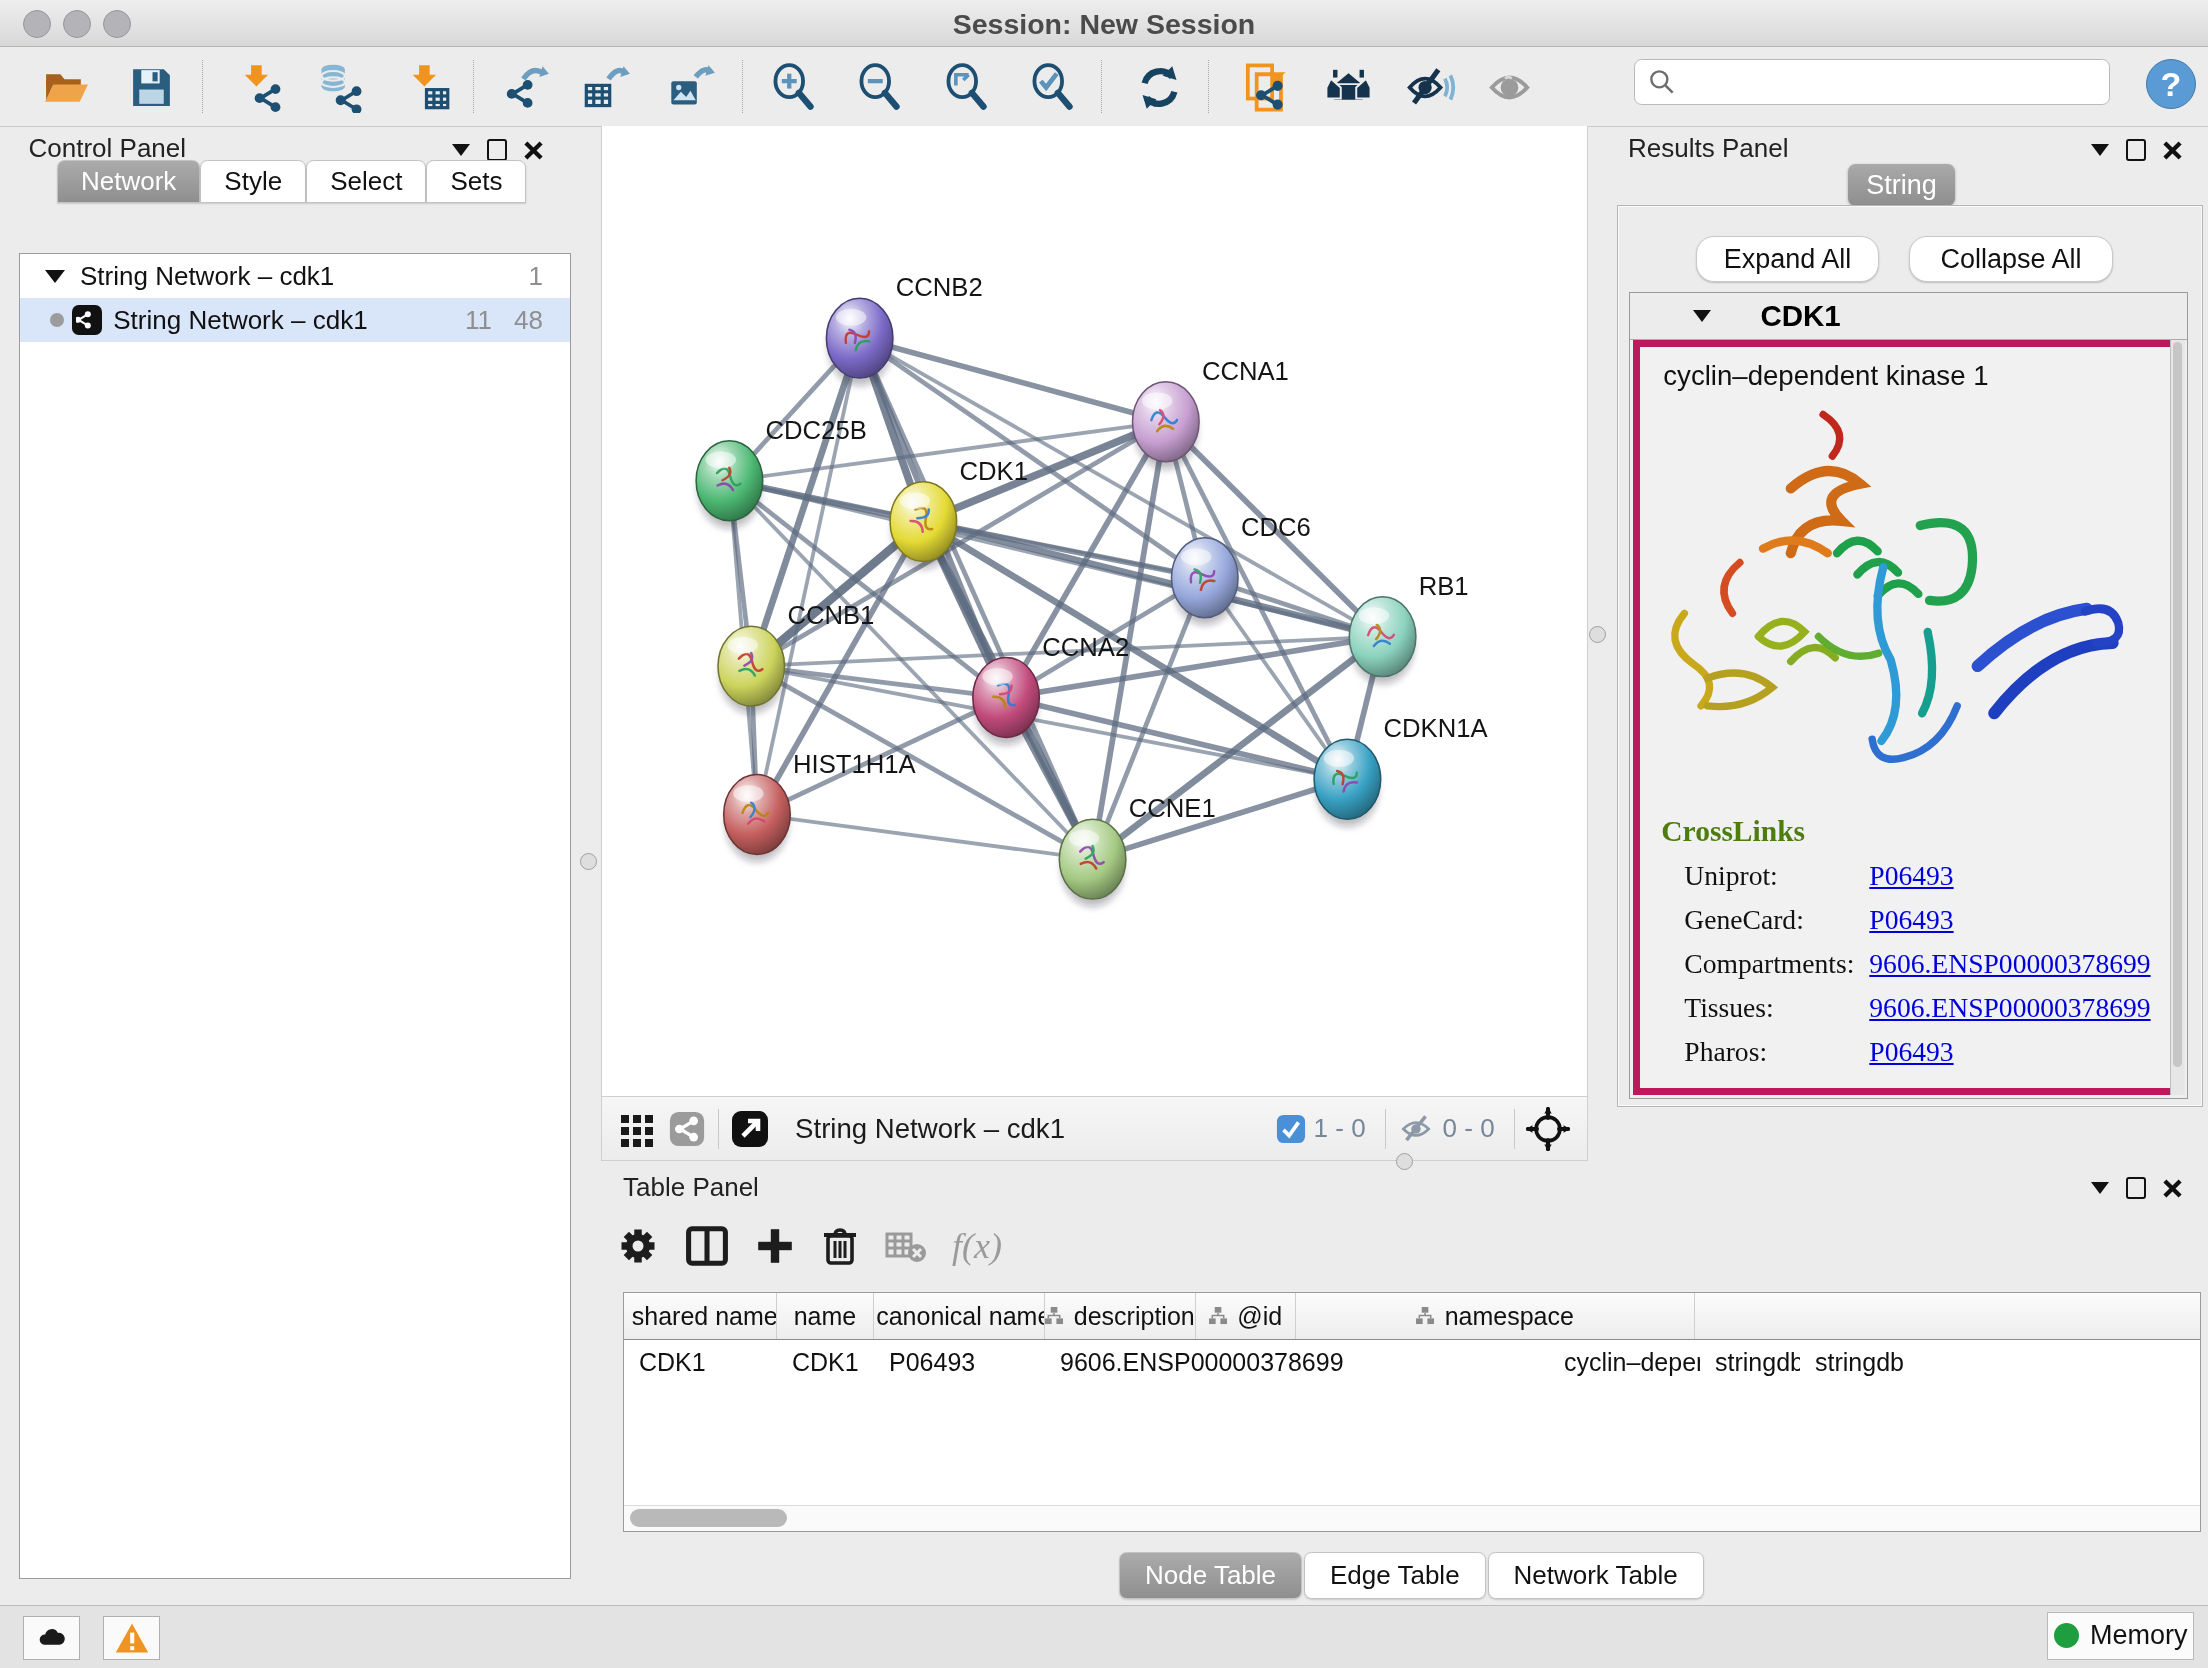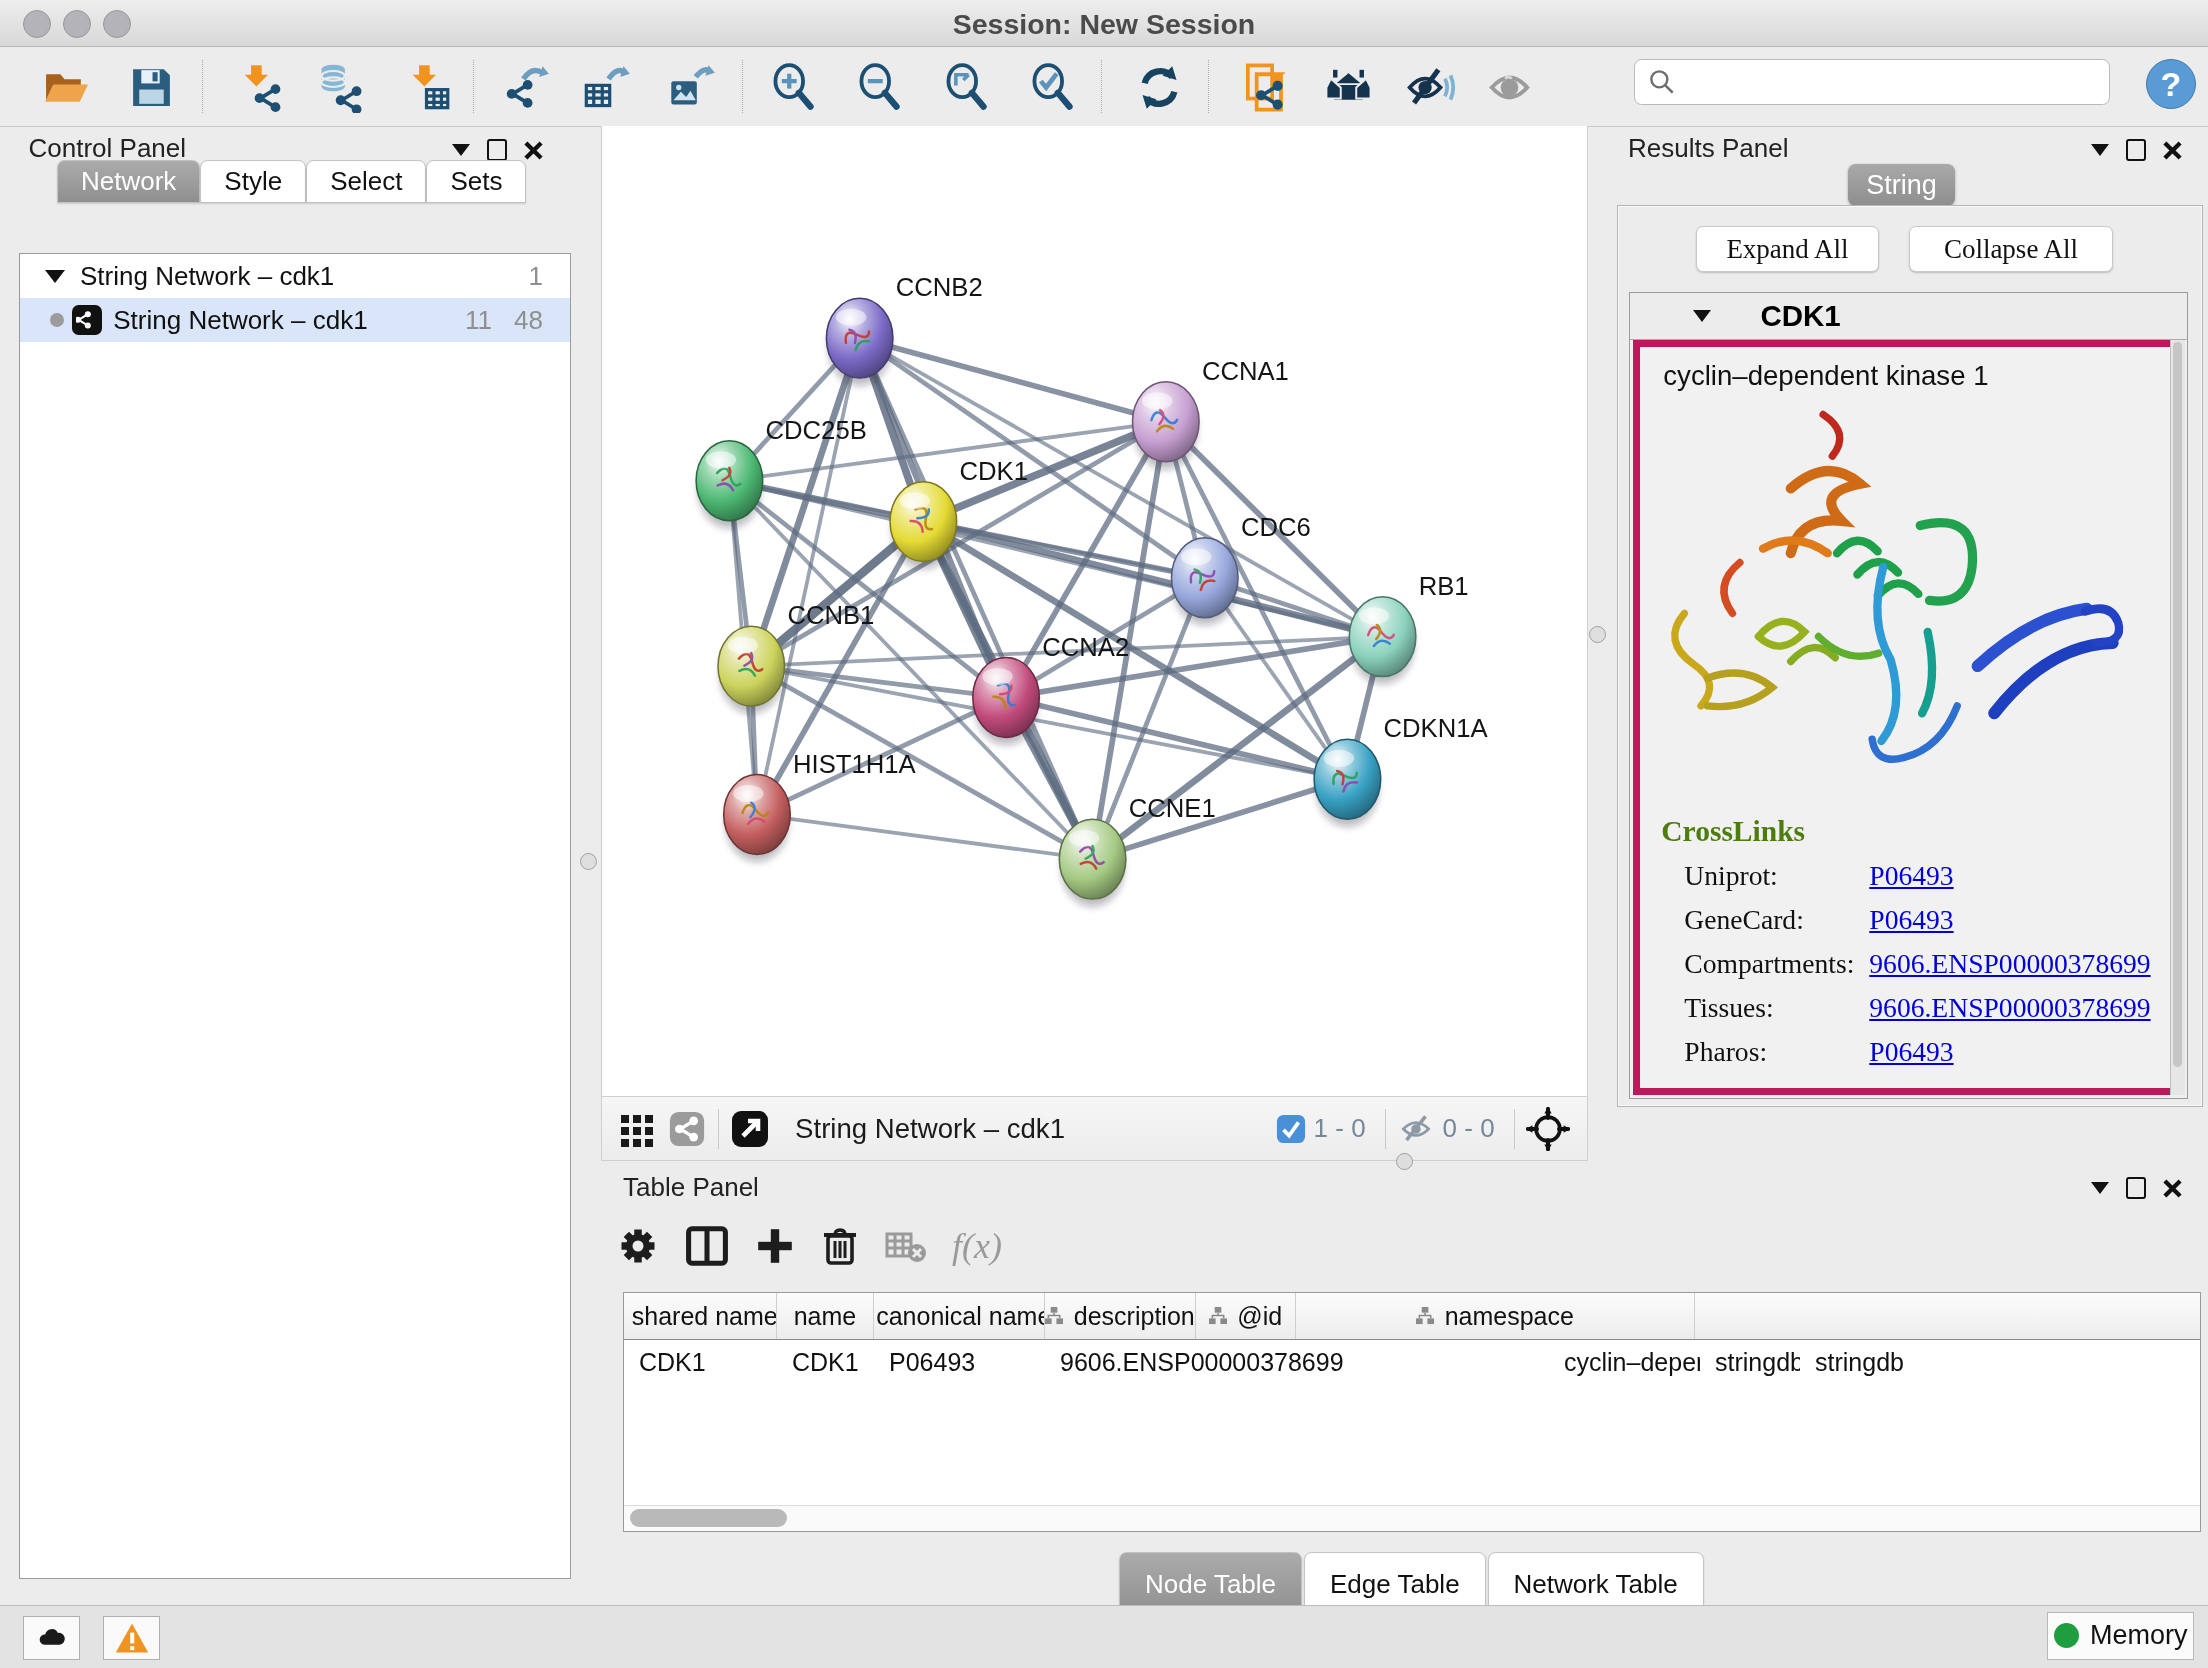--- a/index.html
+++ b/index.html
@@ -53,23 +53,23 @@
     border-left:1px solid #cfcfcf;border-right:1px solid #cfcfcf;}
   .nettb{position:absolute;left:601px;top:1096px;width:985px;height:63px;
     background:linear-gradient(#f6f6f6,#ececec);border-top:1px solid #cfcfcf;border-bottom:1px solid #cfcfcf;
     display:flex;align-items:center;border-left:1px solid #cfcfcf;border-right:1px solid #cfcfcf;}
   .nettb .vsep{width:0;height:40px;border-left:1px solid #c9c9c9;margin:0 11.4px;}
   .nettitle{font-size:27.6px;color:#1a1a1a;margin-left:25px;}
   .cntblue{font-size:26px;color:#76879a;margin:0 7.6px;}
   
   .rp-outer{position:absolute;left:1617px;top:205px;width:584px;height:900px;background:#ececec;
     border:1.9px solid #b5b5b5;box-shadow:inset 0 0 0 1px #fafafa;}
-  .rp-btn{position:absolute;top:20px;height:44px;background:#fff;border:1px solid #c9c9c9;
-    border-radius:7px;font-size:27px;display:flex;align-items:center;justify-content:center;
-    cursor:pointer;box-shadow:0 1px 1.9px rgba(0,0,0,.2);color:#111;font-family:Liberation Serif, serif;}
+  .rp-btn{position:absolute;top:30px;height:44px;background:#fff;border:1px solid #c9c9c9;
+    border-radius:18px;font-size:27px;display:flex;align-items:center;justify-content:center;
+    cursor:pointer;box-shadow:0 1px 1.9px rgba(0,0,0,.2);color:#111;}
   .rp-tab{position:absolute;left:1848px;top:164px;width:107px;height:42px;border-radius:7.6px;
     background:linear-gradient(#a9a9a9,#8e8e8e);color:#fff;font-size:27px;display:flex;
     align-items:center;justify-content:center;box-shadow:0 1px 2.9px rgba(0,0,0,.3);cursor:pointer;}
   .rp-section{position:absolute;left:11.4px;top:86px;width:557px;height:805px;background:#efefef;
     border:1.9px solid #9b9b9b;}
   .rp-sechead{height:46px;background:#ececec;border-bottom:1px solid #ababab;display:flex;
     align-items:center;}
   .rp-secbody{position:absolute;left:2.9px;top:47px;right:2.9px;bottom:2.9px;background:#f1f1f1;
     border:7px solid #be185d;overflow:hidden;}
   .xl-title{font-family:"Liberation Serif",serif;font-weight:bold;font-size:29.5px;color:#4d7c0f;
@@ -89,21 +89,21 @@
     border-bottom:1.9px solid #8b8b8b;}
   .th{display:flex;align-items:center;justify-content:center;gap:9.5px;font-size:25px;color:#111;
     border-right:1px solid #cfcfcf;box-sizing:border-box;overflow:hidden;white-space:nowrap;}
   .tdrow{display:flex;height:44px;}
   .td{font-size:25px;color:#111;display:flex;align-items:center;padding-left:15px;
     box-sizing:border-box;overflow:hidden;white-space:nowrap;}
   .hscroll{position:absolute;left:0;bottom:0;width:100%;height:25px;background:#fafafa;
     border-top:1px solid #dcdcdc;}
   .hthumb{position:absolute;left:5.7px;top:2.9px;width:157px;height:18px;background:#b9b9b9;border-radius:9.5px;}
   .bt-tabs{position:absolute;left:1119px;top:1552px;display:flex;}
-  .bt-tab{border-radius:7.6px;padding:16px 25px;margin-right:1.9px;}
+  .bt-tab{border-radius:7.6px;padding:7px 25px;margin-right:1.9px;}
   
   .statusbar{position:absolute;left:0;top:1605px;width:2208px;height:63px;background:#e3e3e3;
     border-top:1px solid #bdbdbd;}
   .sb-btn{position:absolute;top:9.5px;width:55px;height:42px;background:#fafafa;
     border:1.9px solid #b0b0b0;display:flex;align-items:center;justify-content:center;cursor:pointer;}
   .membtn{position:absolute;left:2047px;top:5.7px;width:145px;height:46px;background:#fbfbfb;
     border:1.9px solid #b9b9b9;display:flex;align-items:center;justify-content:center;gap:11.4px;
     font-size:27px;color:#111;cursor:pointer;}
   .memdot{width:25px;height:25px;border-radius:50%;}
   .grip{position:absolute;width:15px;height:15px;border-radius:50%;background:#dedede;

